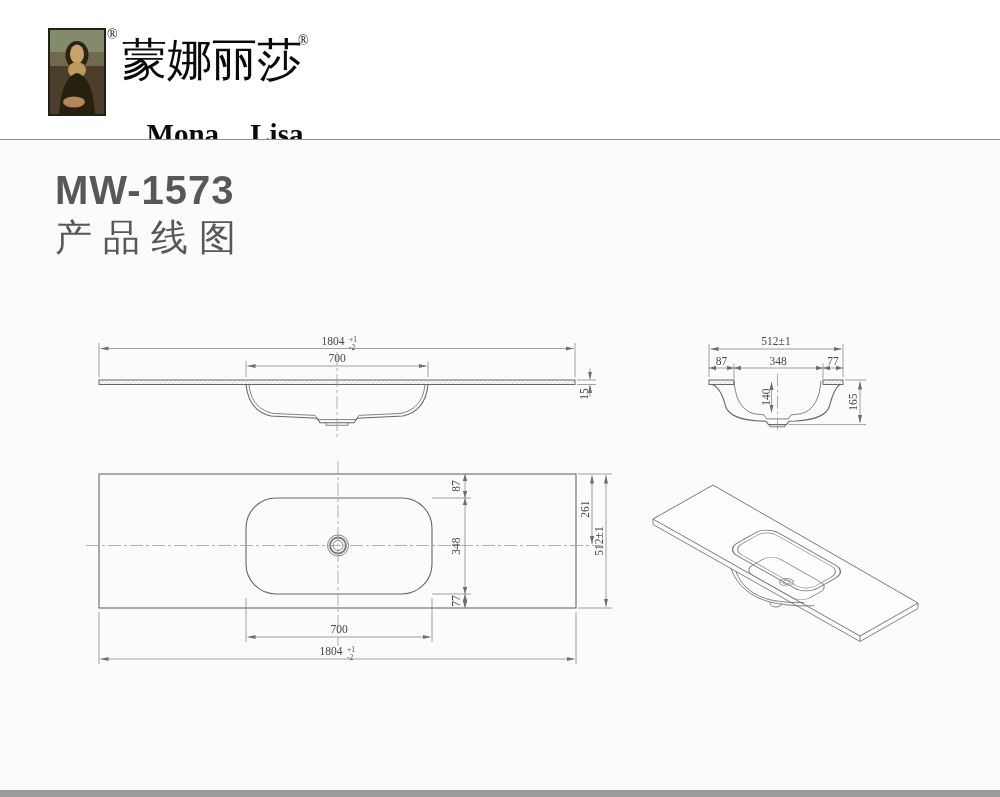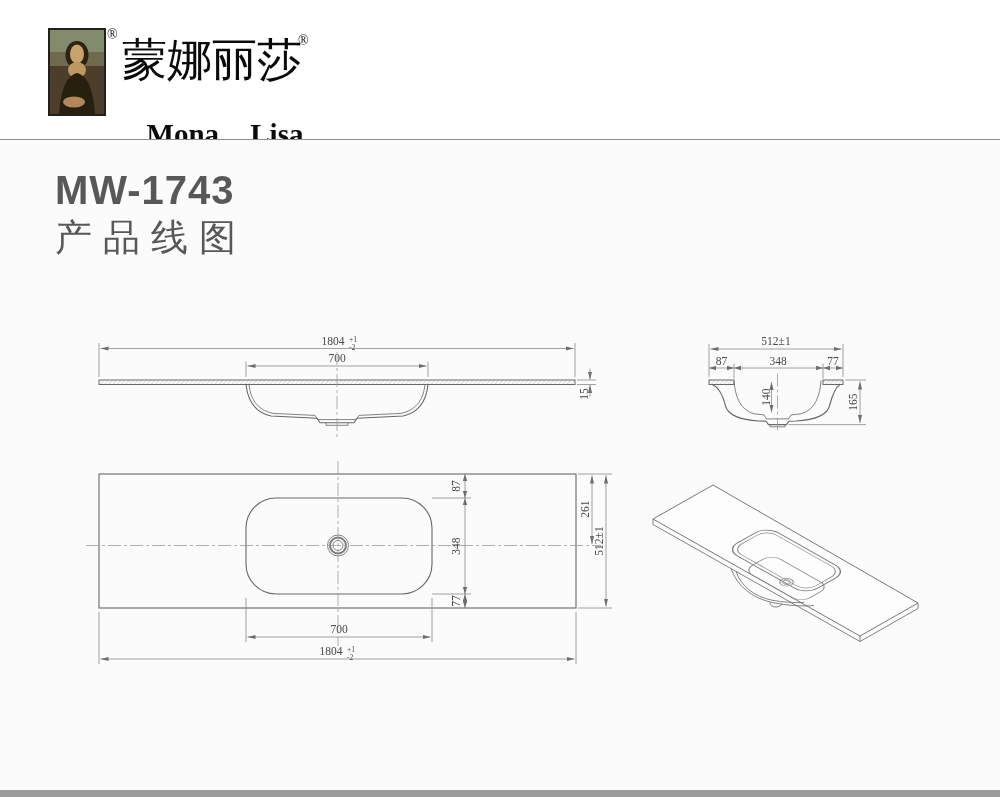--- a/index.html
+++ b/index.html
@@ -48,21 +48,21 @@
     <path d="M11,86 C13,58 20,47 29,45 C38,47 45,58 47,86 Z" fill="#27200f"></path>
     <ellipse cx="26" cy="74" rx="11" ry="5.5" fill="#b3875a"></ellipse>
   </svg>
   <span class="reg1">®</span>
   <div class="brand-cn">蒙娜丽莎</div>
   <span class="reg2">®</span>
   <div class="brand-en">Mona Lisa</div>
   <div class="divider"></div>
   <div class="main-bg"></div>
 
-  <div class="model">MW-1743</div>
+  <div class="model">MW-1573</div>
   <div class="subtitle">产品线图</div>
 
   <svg class="drawing" viewBox="0 0 1000 797">
     <defs>
       <marker id="ar" markerWidth="10" markerHeight="8" refX="8" refY="4" orient="auto-start-reverse" markerUnits="userSpaceOnUse">
         <path d="M0,1.9 L8,4 L0,6.1 Z" fill="#6e6e6e"></path>
       </marker>
       <pattern id="ht" width="3" height="3" patternUnits="userSpaceOnUse" patternTransform="rotate(45)">
         <line x1="0" y1="0" x2="0" y2="3" stroke="#b8b8b8" stroke-width="0.9"></line>
       </pattern>

